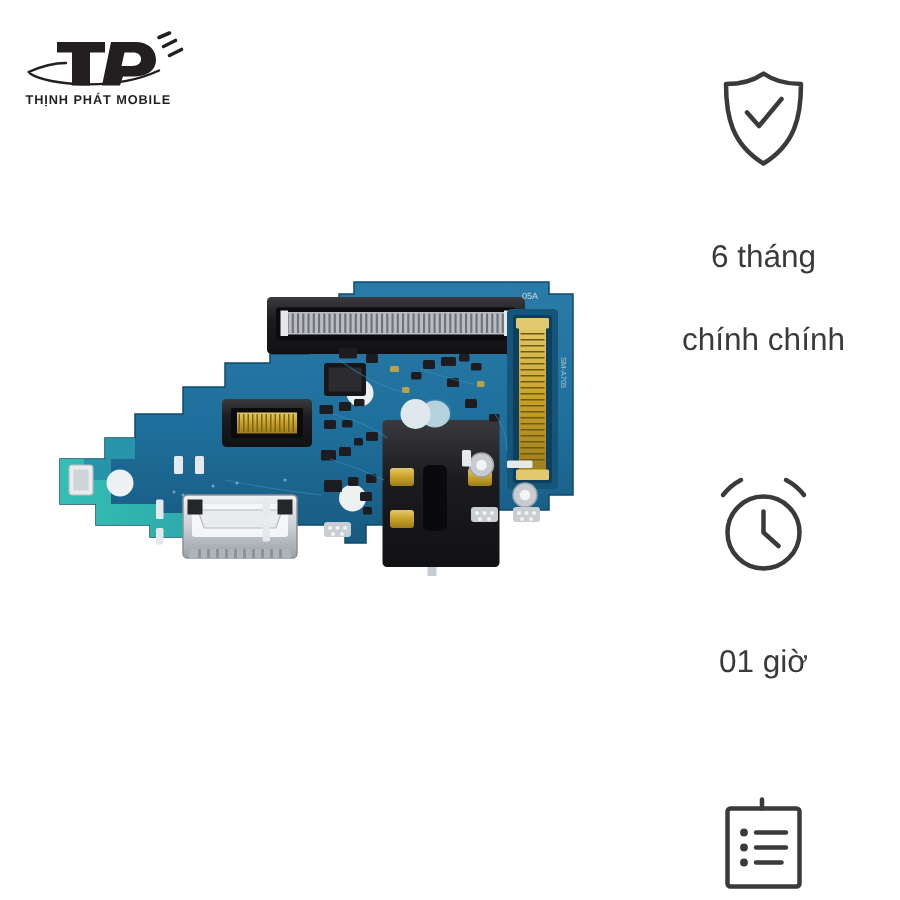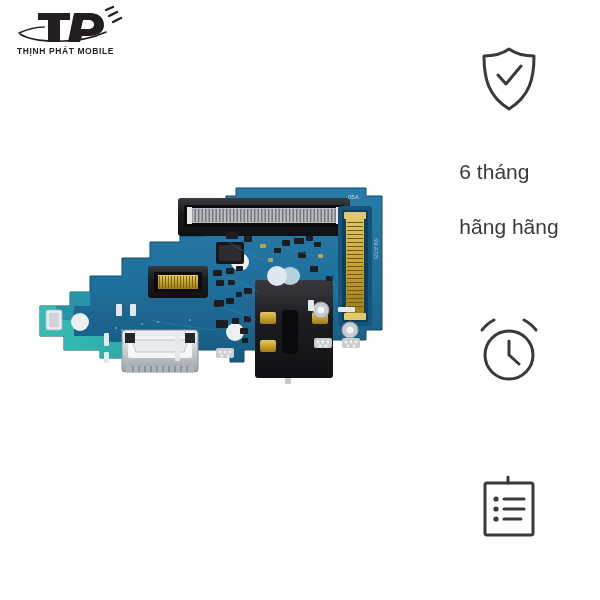--- a/index.html
+++ b/index.html
@@ -5,21 +5,21 @@
   html,body{margin:0;padding:0;}
   body{
     width:600px;height:600px;
     background:#ffffff;
     font-family:"Liberation Sans", sans-serif;
     overflow:hidden;
     position:relative;
   }
 
   
-  .logo-block{position:absolute;left:14px;top:4px;width:130px;height:60px;}
+  .logo-block{position:absolute;left:14px;top:19px;width:130px;height:60px;}
   .logo-mark{position:relative;width:120px;height:42px;}
   .logo-mark svg{display:block;}
   .logo-caption{
     font-size:8.5px;font-weight:bold;letter-spacing:.6px;color:#231f20;
     margin-top:0px;padding-left:3px;white-space:nowrap;
   }
 
   
   .pcb-stage{position:absolute;left:30px;top:180px;width:400px;height:240px;}
   .pcb-stage svg{display:block;}
@@ -29,21 +29,21 @@
     position:absolute;left:418px;top:40px;width:182px;height:520px;
     display:flex;flex-direction:column;justify-content:flex-start;align-items:center;
   }
   .feature{
     width:182px;display:flex;flex-direction:column;align-items:center;
   }
   .feature + .feature{margin-top:42px;}
   .feature-icon{width:78px;height:78px;display:flex;align-items:center;justify-content:center;}
   .feature-icon svg{display:block;}
   .feature-text{
-    margin-top:12px;text-align:left;color:#3a3a3a;
+    margin-top:12px;text-align:center;color:#3a3a3a;
     font-size:21px;line-height:1.32;white-space:pre-line;font-weight:400;
   }
   .fg-line{display:block;}
 </style>
 </head>
 <body>
 
 <div class="logo-block">
   <div class="logo-mark">
     <svg width="120" height="44" viewBox="0 0 120 44" fill="none">
@@ -343,34 +343,35 @@
 
   <div class="feature">
     <div class="feature-icon">
       <svg width="66" height="70" viewBox="0 0 66 70" fill="none">
         <path d="M33 5 C 26 10, 17 12, 8 12 C 8 34, 12 52, 33 65 C 54 52, 58 34, 58 12 C 49 12, 40 10, 33 5 Z" stroke="#3a3a3a" stroke-width="3" fill="none" stroke-linejoin="round"></path>
         <path d="M22 31 L30 40 L45 22" stroke="#3a3a3a" stroke-width="3" fill="none" stroke-linecap="round" stroke-linejoin="round"></path>
       </svg>
     </div>
     <div class="feature-text">
       <span class="fg-line">6 tháng</span>
-      <span class="fg-line">hãng hãng</span>
+      <span class="fg-line">chính chính</span>
     </div>
   </div>
 
   <div class="feature">
     <div class="feature-icon">
       <svg width="70" height="70" viewBox="0 0 70 70" fill="none">
         <circle cx="35" cy="40" r="24" stroke="#3a3a3a" stroke-width="3" fill="none"></circle>
         <path d="M35 26 L35 40 L45 49" stroke="#3a3a3a" stroke-width="3" fill="none" stroke-linecap="round" stroke-linejoin="round"></path>
         <path d="M8 15 C 12 10, 16 7, 20 5" stroke="#3a3a3a" stroke-width="3" fill="none" stroke-linecap="round"></path>
         <path d="M62 15 C 58 10, 54 7, 50 5" stroke="#3a3a3a" stroke-width="3" fill="none" stroke-linecap="round"></path>
       </svg>
     </div>
     <div class="feature-text">
+      <span class="fg-line">01 giờ</span>
     </div>
   </div>
 
   <div class="feature">
     <div class="feature-icon">
       <svg width="64" height="68" viewBox="0 0 64 68" fill="none">
         <path d="M31 2 L31 8" stroke="#3a3a3a" stroke-width="3" stroke-linecap="round"></path>
         <rect x="8" y="8" width="48" height="52" rx="2" stroke="#3a3a3a" stroke-width="3" fill="none"></rect>
         <circle cx="19" cy="24" r="2.6" fill="#3a3a3a"></circle>
         <circle cx="19" cy="34" r="2.6" fill="#3a3a3a"></circle>

